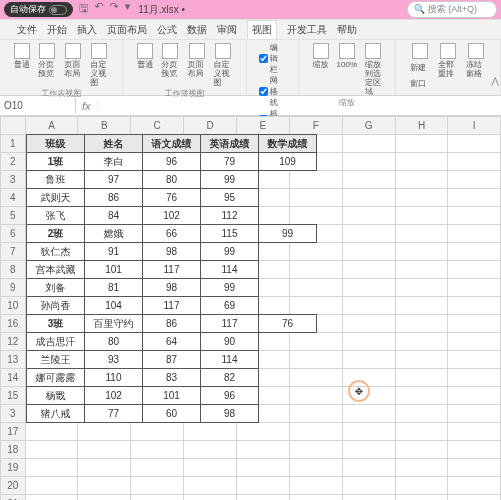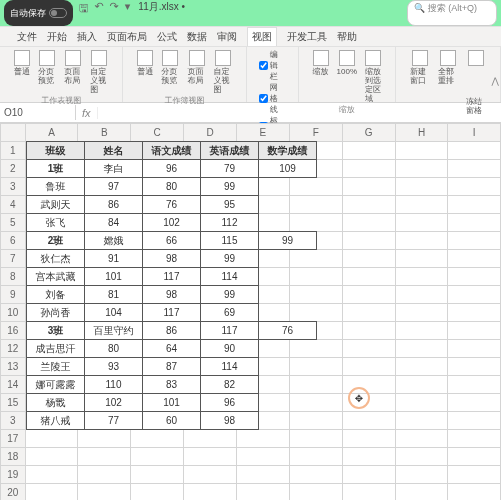--- a/index.html
+++ b/index.html
@@ -1,17 +1,17 @@
 <!DOCTYPE html>
 <html><head>
 <meta charset="utf-8">
 <style>
 *{box-sizing:border-box;margin:0;padding:0;font-family:"Microsoft YaHei","Segoe UI",sans-serif}
 body{background:#fff;width:501px;height:500px;overflow:hidden;font-size:11px;color:#333}
-.titlebar{background:#86efac;height:27px;display:flex;padding:0 4px;border-bottom:1px solid #e1e1e1}
+.titlebar{background:#f9a8d4;height:20px;display:flex;align-items:center;padding:0 4px;border-bottom:1px solid #e1e1e1}
 .autosave{background:#343434;color:#fff;border-radius:9px;padding:1px 6px;font-size:9px;display:flex;align-items:center;gap:3px}
 .autosave .toggle{width:18px;height:10px;border:1px solid #888;border-radius:5px;position:relative}
 .autosave .toggle::after{content:"";width:6px;height:6px;background:#888;border-radius:50%;position:absolute;left:1px;top:1px}
 .qat{display:flex;gap:6px;margin-left:6px;color:#666}
 .qat span{font-size:11px}
 .filename{margin-left:8px;font-size:10px;color:#444}
 .searchbox{margin-left:auto;background:#fff;border:1px solid #ccc;border-radius:8px;padding:1px 6px;font-size:9px;color:#888;width:90px}
 .menubar{background:#f3f2f1;height:20px;display:flex;align-items:center;padding:0 17px;gap:10px;font-size:10px;border-bottom:1px solid #e1e1e1}
 .menubar span{color:#444;cursor:pointer}
 .menubar span.active{background:#fff;padding:2px 4px;border:1px solid #ddd;border-bottom:none}
@@ -148,29 +148,29 @@
           <div class="box"></div>
           <div style="font-size: 8px; max-width: 28px; line-height: 9px;">缩放到选定区域</div>
         </div>
       </div>
       <div class="lbl">缩放</div>
     </div>
     <div class="rgroup">
       <div class="icons">
         <div class="ricon">
           <div class="box"></div>
-          <div style="font-size: 8px; max-width: 28px; line-height: 9px;">新建窗口</div>
+          <div style="font-size: 8px; max-width: 28px; line-height: 16px;">新建窗口</div>
         </div>
         <div class="ricon">
           <div class="box"></div>
           <div style="font-size: 8px; max-width: 28px; line-height: 9px;">全部重排</div>
         </div>
         <div class="ricon">
           <div class="box"></div>
-          <div style="font-size: 8px; max-width: 28px; line-height: 9px; margin-top: 30px;">冻结窗格</div>
+          <div style="font-size: 8px; max-width: 28px; line-height: 9px;">冻结窗格</div>
         </div>
       </div>
       <div class="lbl"></div>
     </div>
   </div>
 
 <div class="namebox-row">
   <div class="namebox">O10</div>
   <div class="fx">fx</div>
   <div class="formula"></div>

